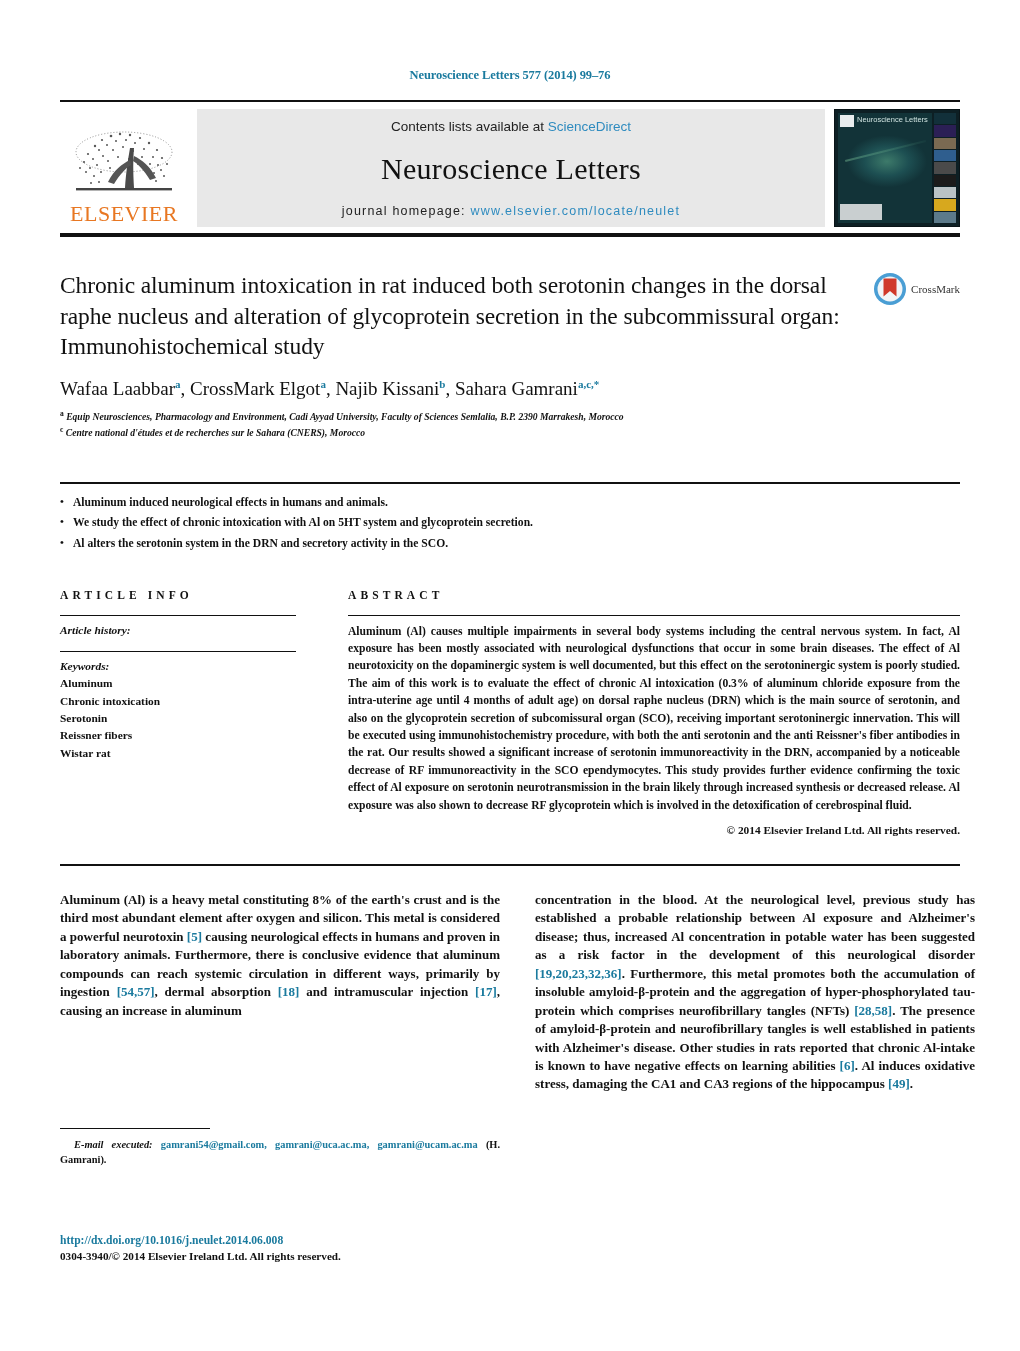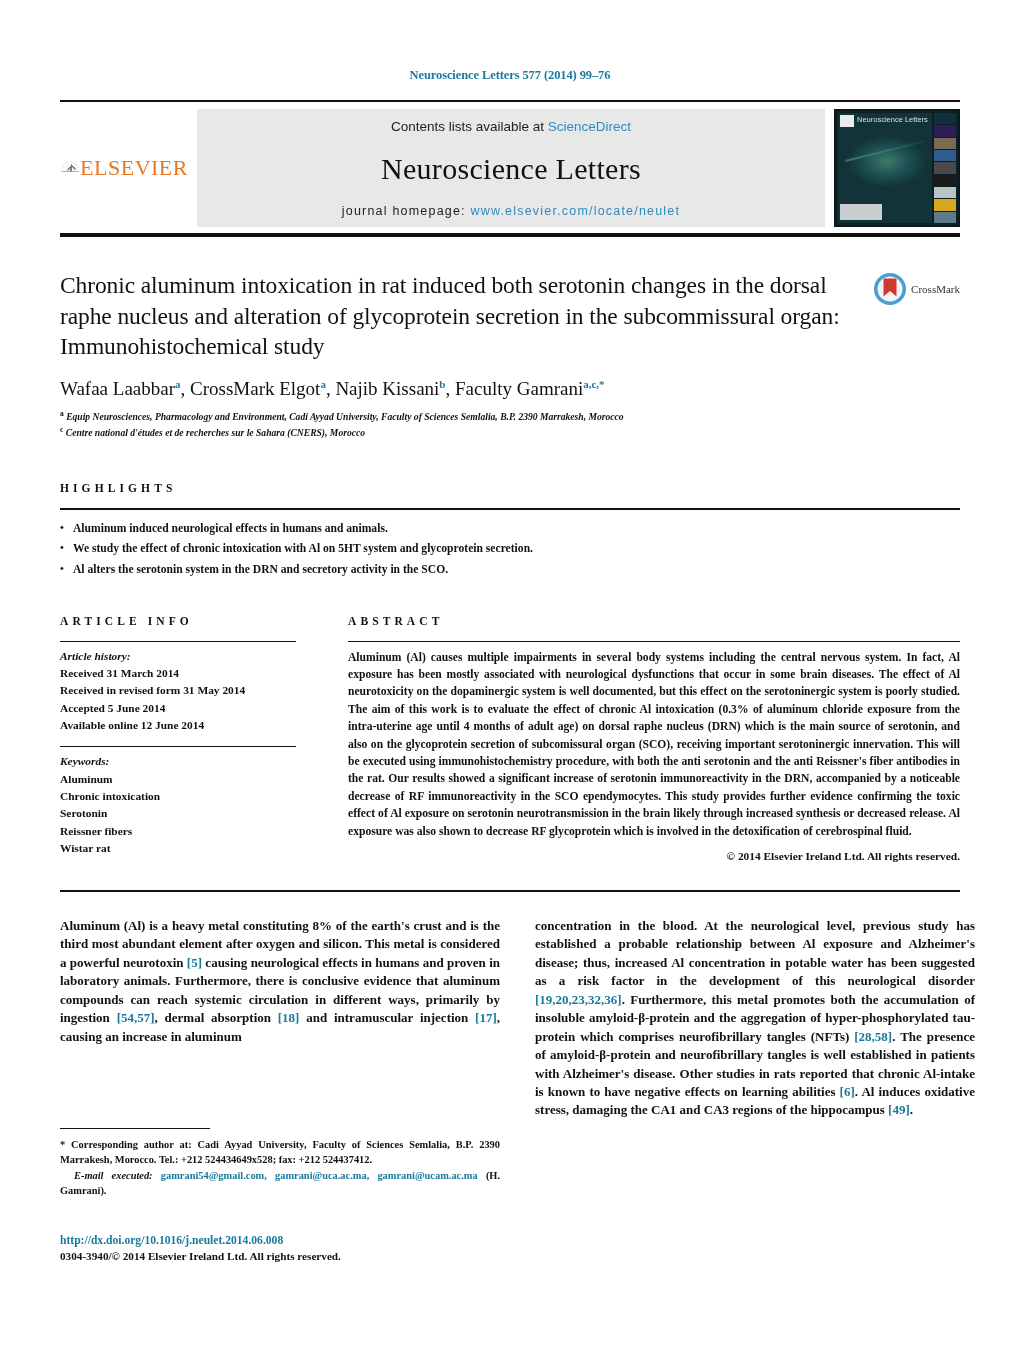--- a/index.html
+++ b/index.html
@@ -39,21 +39,21 @@
     border-top: 2.5px solid #111;
     padding-top: 7px;
     display: flex;
     align-items: stretch;
     height: 118px;
   }
   .elsevier-logo {
     width: 128px;
     flex: 0 0 128px;
     display: flex;
-    flex-direction: row;
+    flex-direction: column;
     align-items: center;
     justify-content: flex-end;
     padding-bottom: 2px;
   }
   .tree-svg { display:block; }
   .elsevier-word {
     font-family: "Liberation Serif", serif;
     color: #e87722;
     font-size: 22px;
     letter-spacing: 0.5px;
@@ -480,50 +480,43 @@
 
     <div class="crossmark">
       <svg width="34" height="34" viewBox="0 0 34 34">
         <circle cx="17" cy="17" r="16" fill="#4a9ed4"></circle>
         <circle cx="17" cy="17" r="12.5" fill="#f2f5f7"></circle>
         <path d="M10.5 6.5 h13 v18 l-6.5 -5.5 l-6.5 5.5 Z" fill="#d0392b"></path>
       </svg>
       <span class="crossmark-label">CrossMark</span>
     </div>
 
-    <div class="authors"><span>Wafaa Laabbar</span><sup>a</sup>, <span>CrossMark Elgot</span><sup>a</sup>, <span>Najib Kissani</span><sup>b</sup>, <span>Faculty Gamrani</span><sup>a,c,*</sup></div>
+    <div class="authors"><span>Wafaa Laabbar</span><sup>a</sup>, <span>CrossMark Elgot</span><sup>a</sup>, <span>Najib Kissani</span><sup>b</sup>, <span>Sahara Gamrani</span><sup>a,c,*</sup></div>
 
     <div class="affiliations">
         <div class="affiliation"><sup>a</sup> Equip Neurosciences, Pharmacology and Environment, Cadi Ayyad University, Faculty of Sciences Semlalia, B.P. 2390 Marrakesh, Morocco</div>
         <div class="affiliation"><sup>c</sup> Centre national d'études et de recherches sur le Sahara (CNERS), Morocco</div>
       </div>
   </div>
 
   <div class="highlights">
-    <div class="section-head">HIGHLIGHTS</div>
     <div class="hl-rule"></div>
     <ul class="hl-list">
         <li>Aluminum induced neurological effects in humans and animals.</li>
         <li>We study the effect of chronic intoxication with Al on 5HT system and glycoprotein secretion.</li>
         <li>Al alters the serotonin system in the DRN and secretory activity in the SCO.</li>
       </ul>
   </div>
 
   <div class="info-abstract">
     <div class="col-info">
       <div class="section-head">ARTICLE INFO</div>
       <div class="info-rule"></div>
       <div class="info-block">
         <div class="ital">Article history:</div>
-        <div id="history-lines">
-            <div>Received 31 March 2014</div>
-            <div>Received in revised form 31 May 2014</div>
-            <div>Accepted 5 June 2014</div>
-            <div>Available online 12 June 2014</div>
-          </div>
       </div>
       <div class="info-sep"></div>
       <div class="info-block">
         <div class="ital">Keywords:</div>
         <div id="keyword-lines">
             <div>Aluminum</div>
             <div>Chronic intoxication</div>
             <div>Serotonin</div>
             <div>Reissner fibers</div>
             <div>Wistar rat</div>
@@ -545,21 +538,20 @@
     <div class="body-col">
       <p id="body-left">Aluminum (Al) is a heavy metal constituting 8% of the earth's crust and is the third most abundant element after oxygen and silicon. This metal is considered a powerful neurotoxin <span class="ref">[5]</span> causing neurological effects in humans and proven in laboratory animals. Furthermore, there is conclusive evidence that aluminum compounds can reach systemic circulation in different ways, primarily by ingestion <span class="ref">[54,57]</span>, dermal absorption <span class="ref">[18]</span> and intramuscular injection <span class="ref">[17]</span>, causing an increase in aluminum</p>
     </div>
     <div class="body-col">
       <p id="body-right">concentration in the blood. At the neurological level, previous study has established a probable relationship between Al exposure and Alzheimer's disease; thus, increased Al concentration in potable water has been suggested as a risk factor in the development of this neurological disorder <span class="ref">[19,20,23,32,36]</span>. Furthermore, this metal promotes both the accumulation of insoluble amyloid-β-protein and the aggregation of hyper-phosphorylated tau-protein which comprises neurofibrillary tangles (NFTs) <span class="ref">[28,58]</span>. The presence of amyloid-β-protein and neurofibrillary tangles is well established in patients with Alzheimer's disease. Other studies in rats reported that chronic Al-intake is known to have negative effects on learning abilities <span class="ref">[6]</span>. Al induces oxidative stress, damaging the CA1 and CA3 regions of the hippocampus <span class="ref">[49]</span>.</p>
     </div>
   </div>
 
   <div class="footnote-area">
     <div class="footnote-rule"></div>
-    <div class="footnote">* Corresponding author at: Cadi Ayyad University, Faculty of Sciences Semlalia, B.P. 2390 Marrakesh, Morocco. Tel.: +212 524434649x528; fax: +212 524437412.</div>
     <div class="footnote footnote-indent">
       <span class="ital">E-mail executed:</span>
       <span class="lnk">gamrani54@gmail.com, gamrani@uca.ac.ma, gamrani@ucam.ac.ma</span>
       <span>(H. Gamrani).</span>
     </div>
   </div>
 
   <div class="doi-block">
     <div class="doi-link">http://dx.doi.org/10.1016/j.neulet.2014.06.008</div>
     <div class="issn-line">0304-3940/© 2014 Elsevier Ireland Ltd. All rights reserved.</div>

